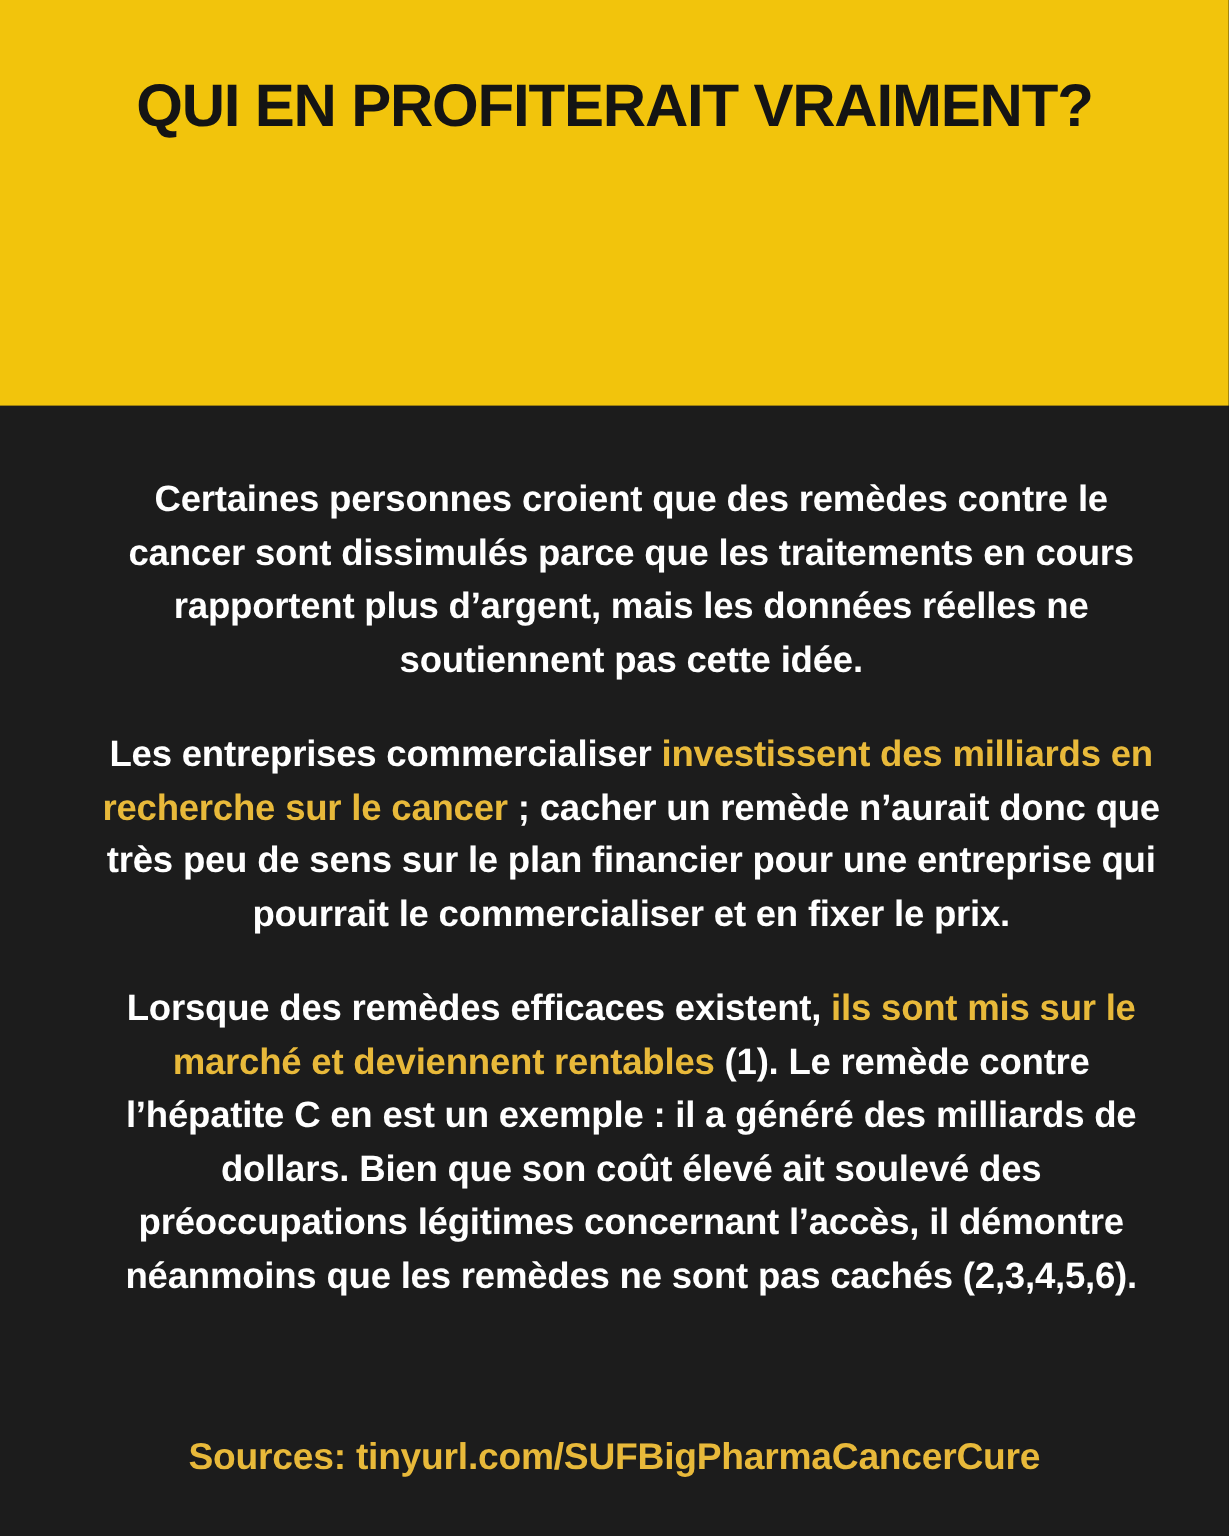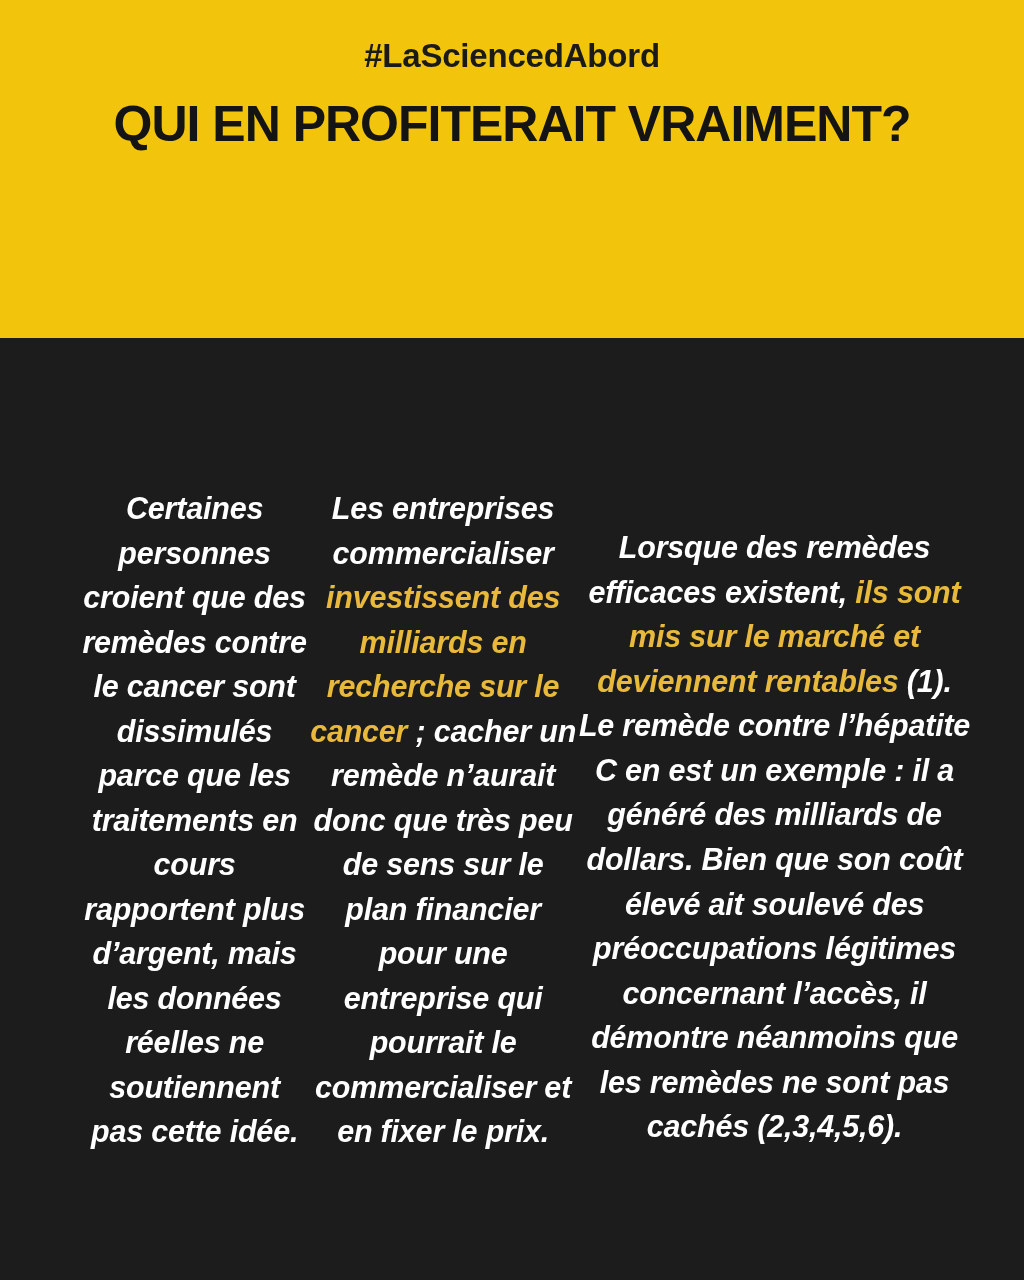--- a/index.html
+++ b/index.html
@@ -52,23 +52,22 @@
     text-transform: uppercase;
     max-width: 900px;
   }
 
   
   .body {
     flex: 1;
     box-sizing: border-box;
     padding: 56px 52px 0 80px;
     display: flex;
-    flex-direction: row;
+    flex-direction: column;
     align-items: center;
-    font-style: italic;
   }
   .para {
     color: #ffffff;
     font-size: 30.5px;
     font-weight: bold;
     line-height: 1.46;
     text-align: center;
     margin: 0 0 34px 0;
     max-width: 930px;
     letter-spacing: -0.2px;
@@ -90,34 +89,34 @@
     left: 0;
     bottom: 48px;
   }
 </style>
 </head>
 <body>
 
 <div class="poster">
 
   <div class="header">
-    <div class="hashtag">#LaSciencedAbord</div>
     <div class="headline">QUI EN PROFITERAIT VRAIMENT?</div>
   </div>
 
   <div class="body">
 
     <p class="para">
       <span>Certaines personnes croient que des remèdes contre le cancer sont dissimulés parce que les traitements en cours rapportent plus d’argent, mais les données réelles ne soutiennent pas cette idée.</span>
     </p>
 
     <p class="para">
       <span>Les entreprises commercialiser </span><span class="hl">investissent des milliards en recherche sur le cancer</span><span> ; cacher un remède n’aurait donc que très peu de sens sur le plan financier pour une entreprise qui pourrait le commercialiser et en fixer le prix.</span>
     </p>
 
     <p class="para">
       <span>Lorsque des remèdes efficaces existent, </span><span class="hl">ils sont mis sur le marché et deviennent rentables</span><span> (1). Le remède contre l’hépatite C en est un exemple : il a généré des milliards de dollars. Bien que son coût élevé ait soulevé des préoccupations légitimes concernant l’accès, il démontre néanmoins que les remèdes ne sont pas cachés (2,3,4,5,6).</span>
     </p>
 
   </div>
 
+  <div class="sources">Sources: tinyurl.com/SUFBigPharmaCancerCure</div>
 
 </div>
 
 </body></html>

